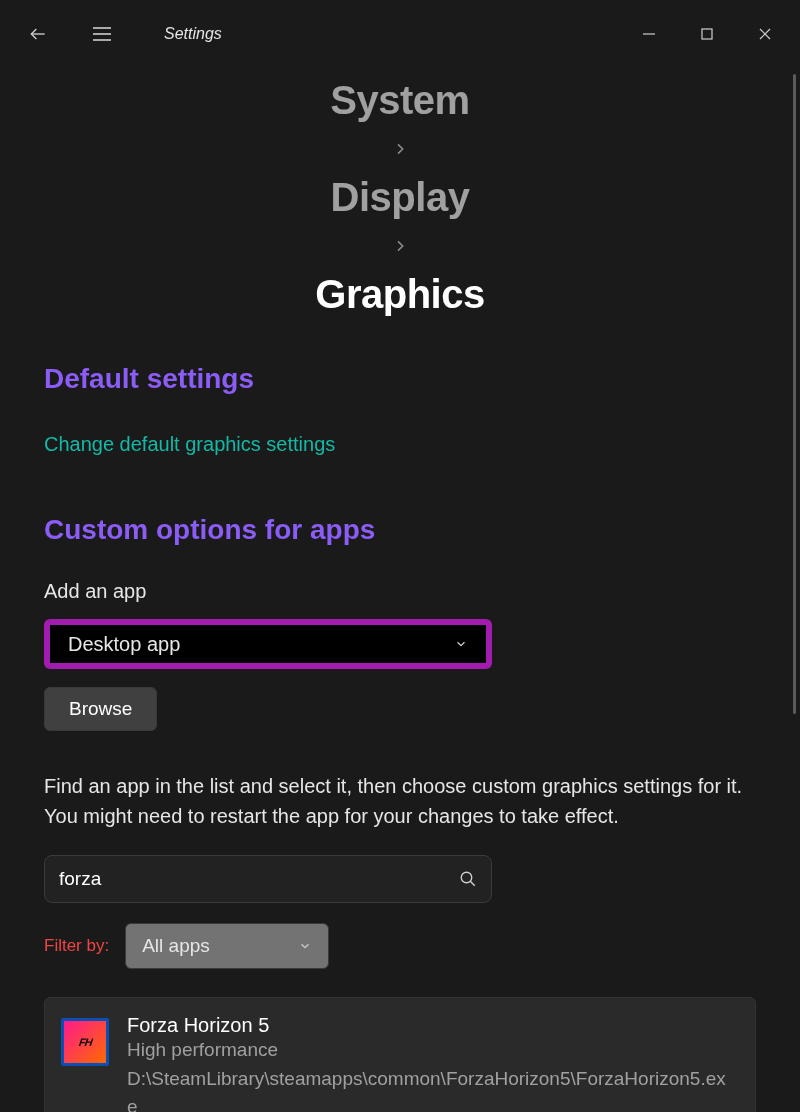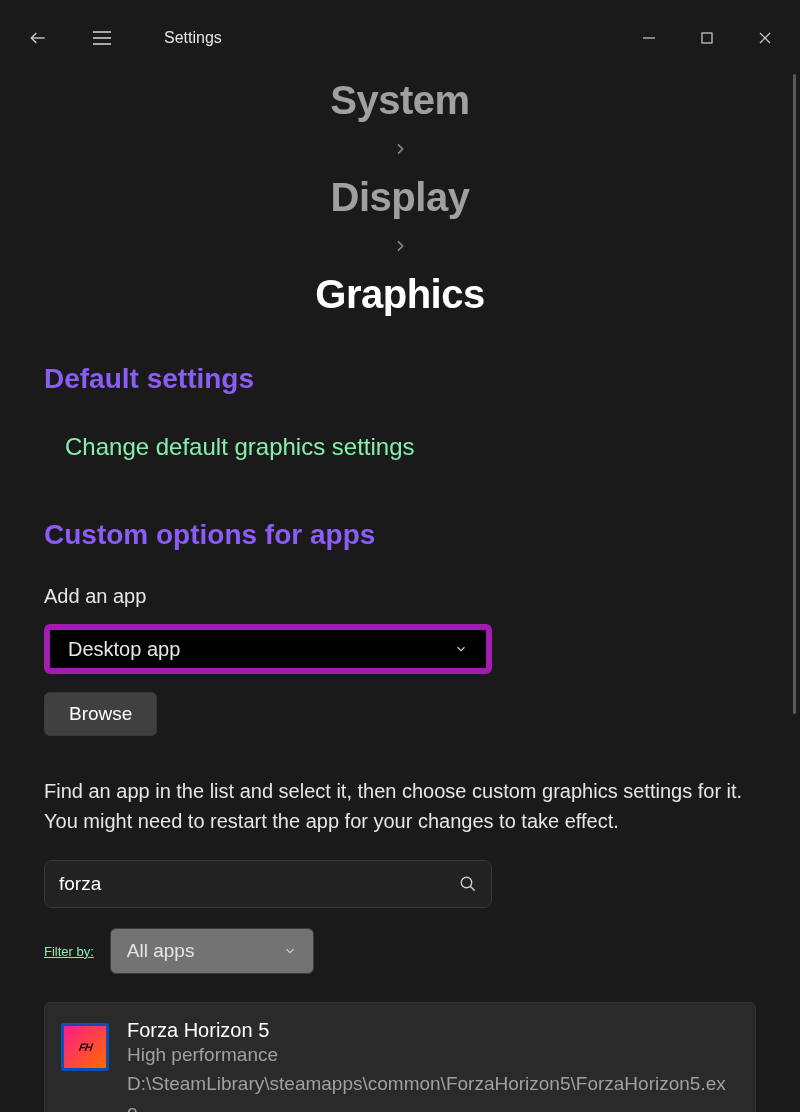--- a/index.html
+++ b/index.html
@@ -11,23 +11,24 @@
     width: 800px;
     height: 1112px;
     background: #1a1a1a;
     font-family: "Segoe UI", Arial, sans-serif;
     color: #ffffff;
     overflow: hidden;
     position: relative;
   }
   .titlebar {
     display: flex;
-    align-items: flex-end;
+    align-items: flex-start;
     height: 56px;
     padding: 16px 12px 0 20px;
+    font-style: italic;
   }
   .titlebar-left {
     display: flex;
     align-items: center;
     gap: 28px;
   }
   .icon-btn {
     width: 36px;
     height: 36px;
     display: flex;
@@ -83,24 +84,23 @@
     font-size: 28px;
     font-weight: 600;
     color: #8b5cf6;
     margin-bottom: 38px;
   }
   .section-title.spaced {
     margin-top: 58px;
     margin-bottom: 34px;
   }
   .link {
-    color: #86efac;
-    font-size: 24px;
+    color: #14b8a6;
+    font-size: 20px;
     cursor: pointer;
-    margin-left: 21px;
   }
   .field-label {
     font-size: 20px;
     color: #e6e6e6;
     margin-bottom: 16px;
   }
   .dropdown {
     width: 448px;
     height: 50px;
     background: #000000;
@@ -159,23 +159,22 @@
   .search-box .search-icon {
     color: #cfcfcf;
   }
   .filter-row {
     display: flex;
     align-items: center;
     gap: 16px;
     margin-bottom: 28px;
   }
   .filter-label {
-    font-size: 13px;
-    color: #86efac;
-    text-decoration: underline;
+    font-size: 17px;
+    color: #ef4444;
   }
   .filter-dropdown {
     width: 204px;
     height: 46px;
     background: #737373;
     border: 1px solid #3a3a3a;
     border-radius: 6px;
     display: flex;
     align-items: center;
     padding: 0 16px;

